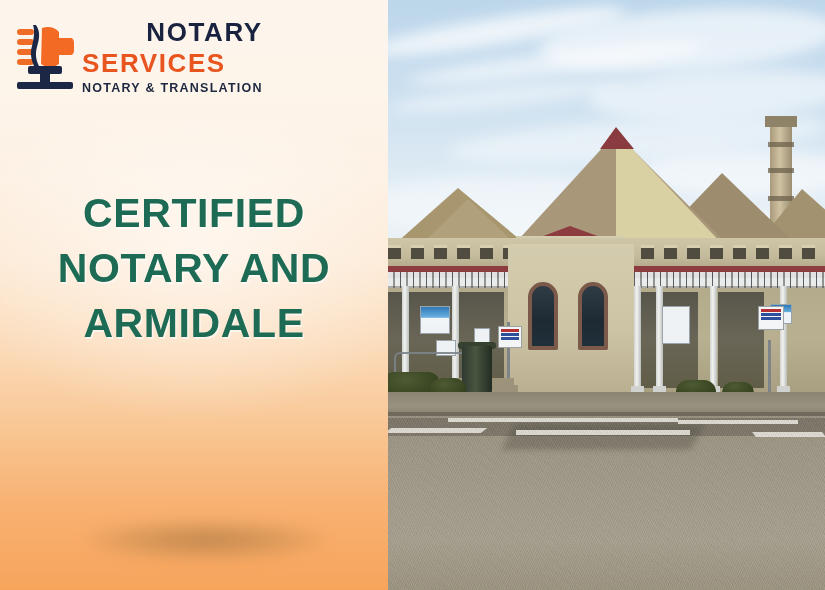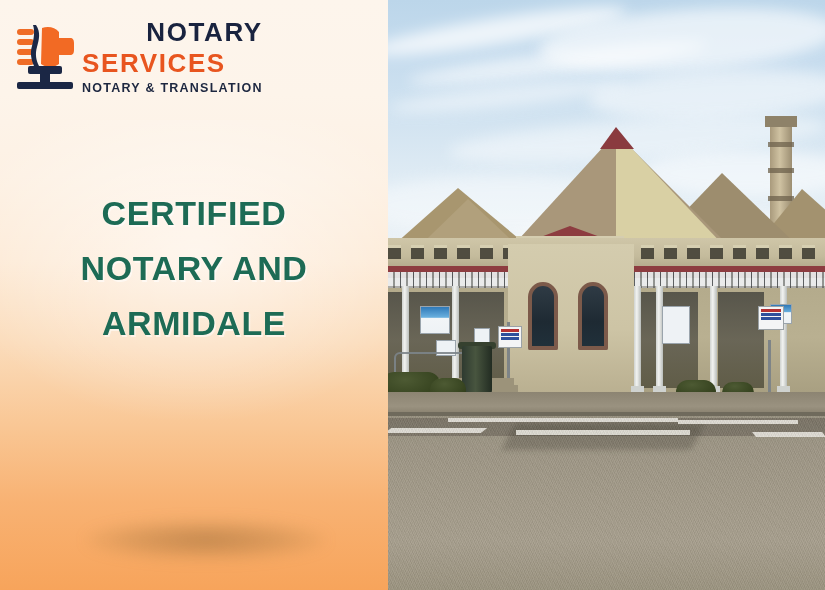--- a/index.html
+++ b/index.html
@@ -110,21 +110,21 @@
   }
 
   
   .headline {
     position: absolute;
     left: 0;
     top: 186px;
     width: 388px;
     text-align: center;
     color: #1d6b55;
-    font-size: 34px;
+    font-size: 41px;
     font-weight: bold;
     letter-spacing: 0.6px;
     line-height: 55px;
     text-shadow: 1.5px 1.5px 0 rgba(255,255,255,0.55);
   }
   .headline .hl-line { display: block; white-space: nowrap; }
 
   
   .photo {
     position: absolute;

